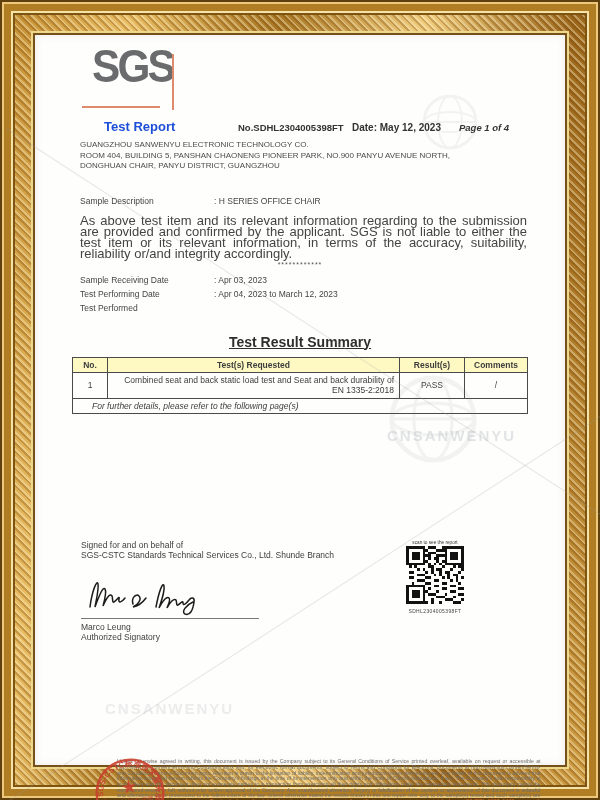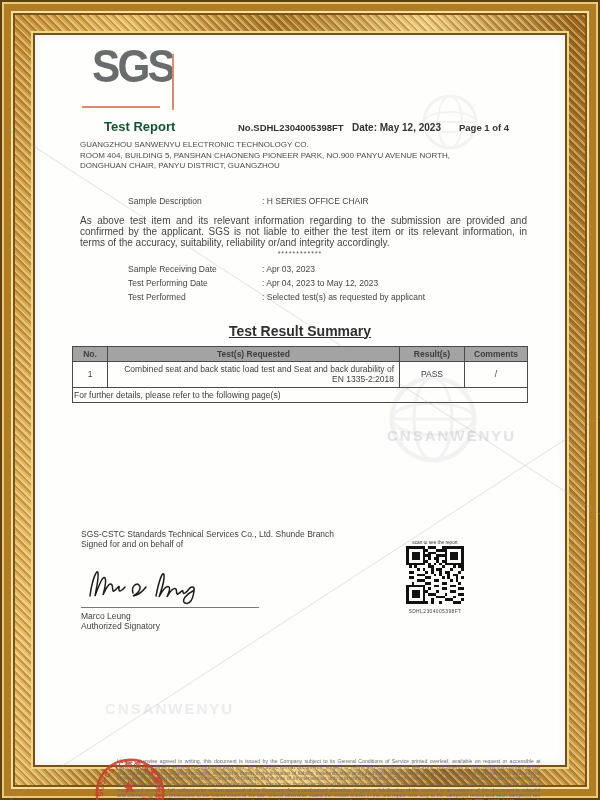--- a/index.html
+++ b/index.html
@@ -28,46 +28,46 @@
   
   .logo-wrap{position:relative;margin:12px 0 0 47px;width:150px;height:64px;}
   .logo-text{position:absolute;left:10px;top:-6px;font-size:46px;line-height:50px;font-weight:bold;
     color:#6a6b6d;letter-spacing:-3px;transform:scaleX(.92);transform-origin:left;}
   .logo-underline{position:absolute;left:0;top:59px;width:78px;height:2px;background:#dd8a6d;}
   .logo-vline{position:absolute;left:90px;top:7px;width:2px;height:56px;background:#dd8a6d;}
 
   
   .title-row{position:relative;height:16px;margin-top:8px;}
   .title-row span{position:absolute;font-weight:bold;white-space:nowrap;}
-  .t-report{left:69px;top:0;font-size:13px;color:#14532d;}
+  .t-report{left:69px;top:0;font-size:13px;color:#1d4ed8;}
   .t-no{left:203px;top:3px;font-size:9.5px;color:#333;}
   .t-date{left:317px;top:3px;font-size:10px;color:#333;}
-  .t-page{left:424px;top:3px;font-size:9.5px;color:#333;}
+  .t-page{left:424px;top:3px;font-size:9.5px;color:#333;font-style:italic;}
 
   .company-block{margin:5px 24px 0 45px;font-size:8px;line-height:10.5px;color:#4a4a4a;}
 
   
   .kv{display:flex;margin-left:45px;font-size:8.5px;line-height:14px;color:#444;}
-  .kv .k{width:134px;flex:none;margin-left:48px;}
+  .kv .k{width:134px;flex:none;}
   .sample-row{margin-top:22px;}
-  .disclaimer{margin:7px 38px 0 45px;font-size:10px;line-height:11px;text-align:justify;color:#444;}
+  .disclaimer{margin:7px 38px 0 45px;font-size:13px;line-height:11px;text-align:justify;color:#444;}
   .stars{text-align:center;font-size:7px;letter-spacing:1px;color:#555;margin-top:2px;}
   .kv-rows{margin-top:5px;}
 
   
   .summary-title{margin-top:19px;text-align:center;font-size:14px;font-weight:bold;color:#2e2e2e;text-decoration:underline;}
   table.results{margin:7px auto 0;width:456px;border-collapse:collapse;font-size:8.5px;color:#3d3d3d;}
   table.results th,table.results td{border:1px solid #4a4a4a;}
-  table.results th{background:#a3a3a3;font-weight:bold;padding:2px 3px;font-size:8.5px;}
+  table.results th{background:#fef9c3;font-weight:bold;padding:2px 3px;font-size:8.5px;}
   td.c{text-align:center;}
   td.test-cell{padding:2px 5px;line-height:10.5px;text-align:right;}
   td.no-cell{width:32px;}
   td.res-cell{width:62px;}
   td.com-cell{width:60px;}
-  td.span-cell{padding:2px 1px;}
+  td.span-cell{padding:2px 19px;font-style:italic;}
 
   
   .sign-block{margin:126px 0 0 46px;font-size:8.5px;line-height:10.5px;color:#3d3d3d;}
   .sig-svg{display:block;margin:8px 0 0 2px;}
   .sig-rule{width:178px;border-top:1px solid #777;margin-top:1px;}
   .sig-name{margin-top:3px;}
 
   
   .qr-block{position:absolute;left:364px;top:504px;width:72px;text-align:center;}
   .qr-caption{font-size:6px;transform:scale(.78);transform-origin:center;color:#333;white-space:nowrap;}
@@ -133,25 +133,24 @@
   <div class="disclaimer">As above test item and its relevant information regarding to the submission are provided and confirmed by the applicant. SGS is not liable to either the test item or its relevant information, in terms of the accuracy, suitability, reliability or/and integrity accordingly.</div>
   <div class="stars">************</div>
 
   <div class="kv-rows">
     <div class="kv">
       <span class="k">Sample Receiving Date</span>
       <span>: Apr 03, 2023</span>
     </div>
     <div class="kv">
       <span class="k">Test Performing Date</span>
-      <span>: Apr 04, 2023 to May 12, 2023</span>
+      <span>: Apr 04, 2023 to March 12, 2023</span>
     </div>
     <div class="kv">
       <span class="k">Test Performed</span>
-      <span>: Selected test(s) as requested by applicant</span>
     </div>
   </div>
 
   <div class="summary-title">Test Result Summary</div>
   <table class="results">
     <tbody>
         <tr>
       <th>No.</th>
       <th>Test(s) Requested</th>
       <th>Result(s)</th>
@@ -163,22 +162,22 @@
       <td class="c res-cell">PASS</td>
       <td class="c com-cell">/</td>
     </tr>
     <tr>
       <td class="span-cell" colspan="4">For further details, please refer to the following page(s)</td>
     </tr>
   </tbody>
     </table>
 
   <div class="sign-block">
+    <div>Signed for and on behalf of</div>
     <div>SGS-CSTC Standards Technical Services Co., Ltd. Shunde Branch</div>
-    <div>Signed for and on behalf of</div>
     <svg class="sig-svg" width="140" height="48" viewBox="0 0 140 48">
       <path d="M7 38 C9 22 14 10 15 15 C16 20 13 32 12 38 C16 27 20 17 22 20 C24 23 21 33 20 37 C24 28 27 24 29 27 C30 29 29 34 31 33 C34 31 37 26 36 30 C35 35 39 33 42 29" fill="none" stroke="#1c1c1c" stroke-width="1.5" stroke-linecap="round"></path>
       <path d="M50 35 C48 29 53 24 56 27 C59 30 55 36 50 38 C56 37 60 33 63 29" fill="none" stroke="#1c1c1c" stroke-width="1.5" stroke-linecap="round"></path>
       <path d="M73 38 C76 22 80 12 81 17 C82 23 78 33 76 39 C80 31 84 27 86 29 C88 31 85 36 84 39 C87 33 91 29 93 31 C94 33 93 37 95 36 C98 34 100 31 100 34 C100 37 103 35 106 31 C108 28 112 28 111 33 C110 41 107 47 102 45 C98 43 103 36 110 33" fill="none" stroke="#1c1c1c" stroke-width="1.5" stroke-linecap="round"></path>
     </svg>
     <div class="sig-rule"></div>
     <div class="sig-name">Marco Leung</div>
     <div>Authorized Signatory</div>
   </div>
 

